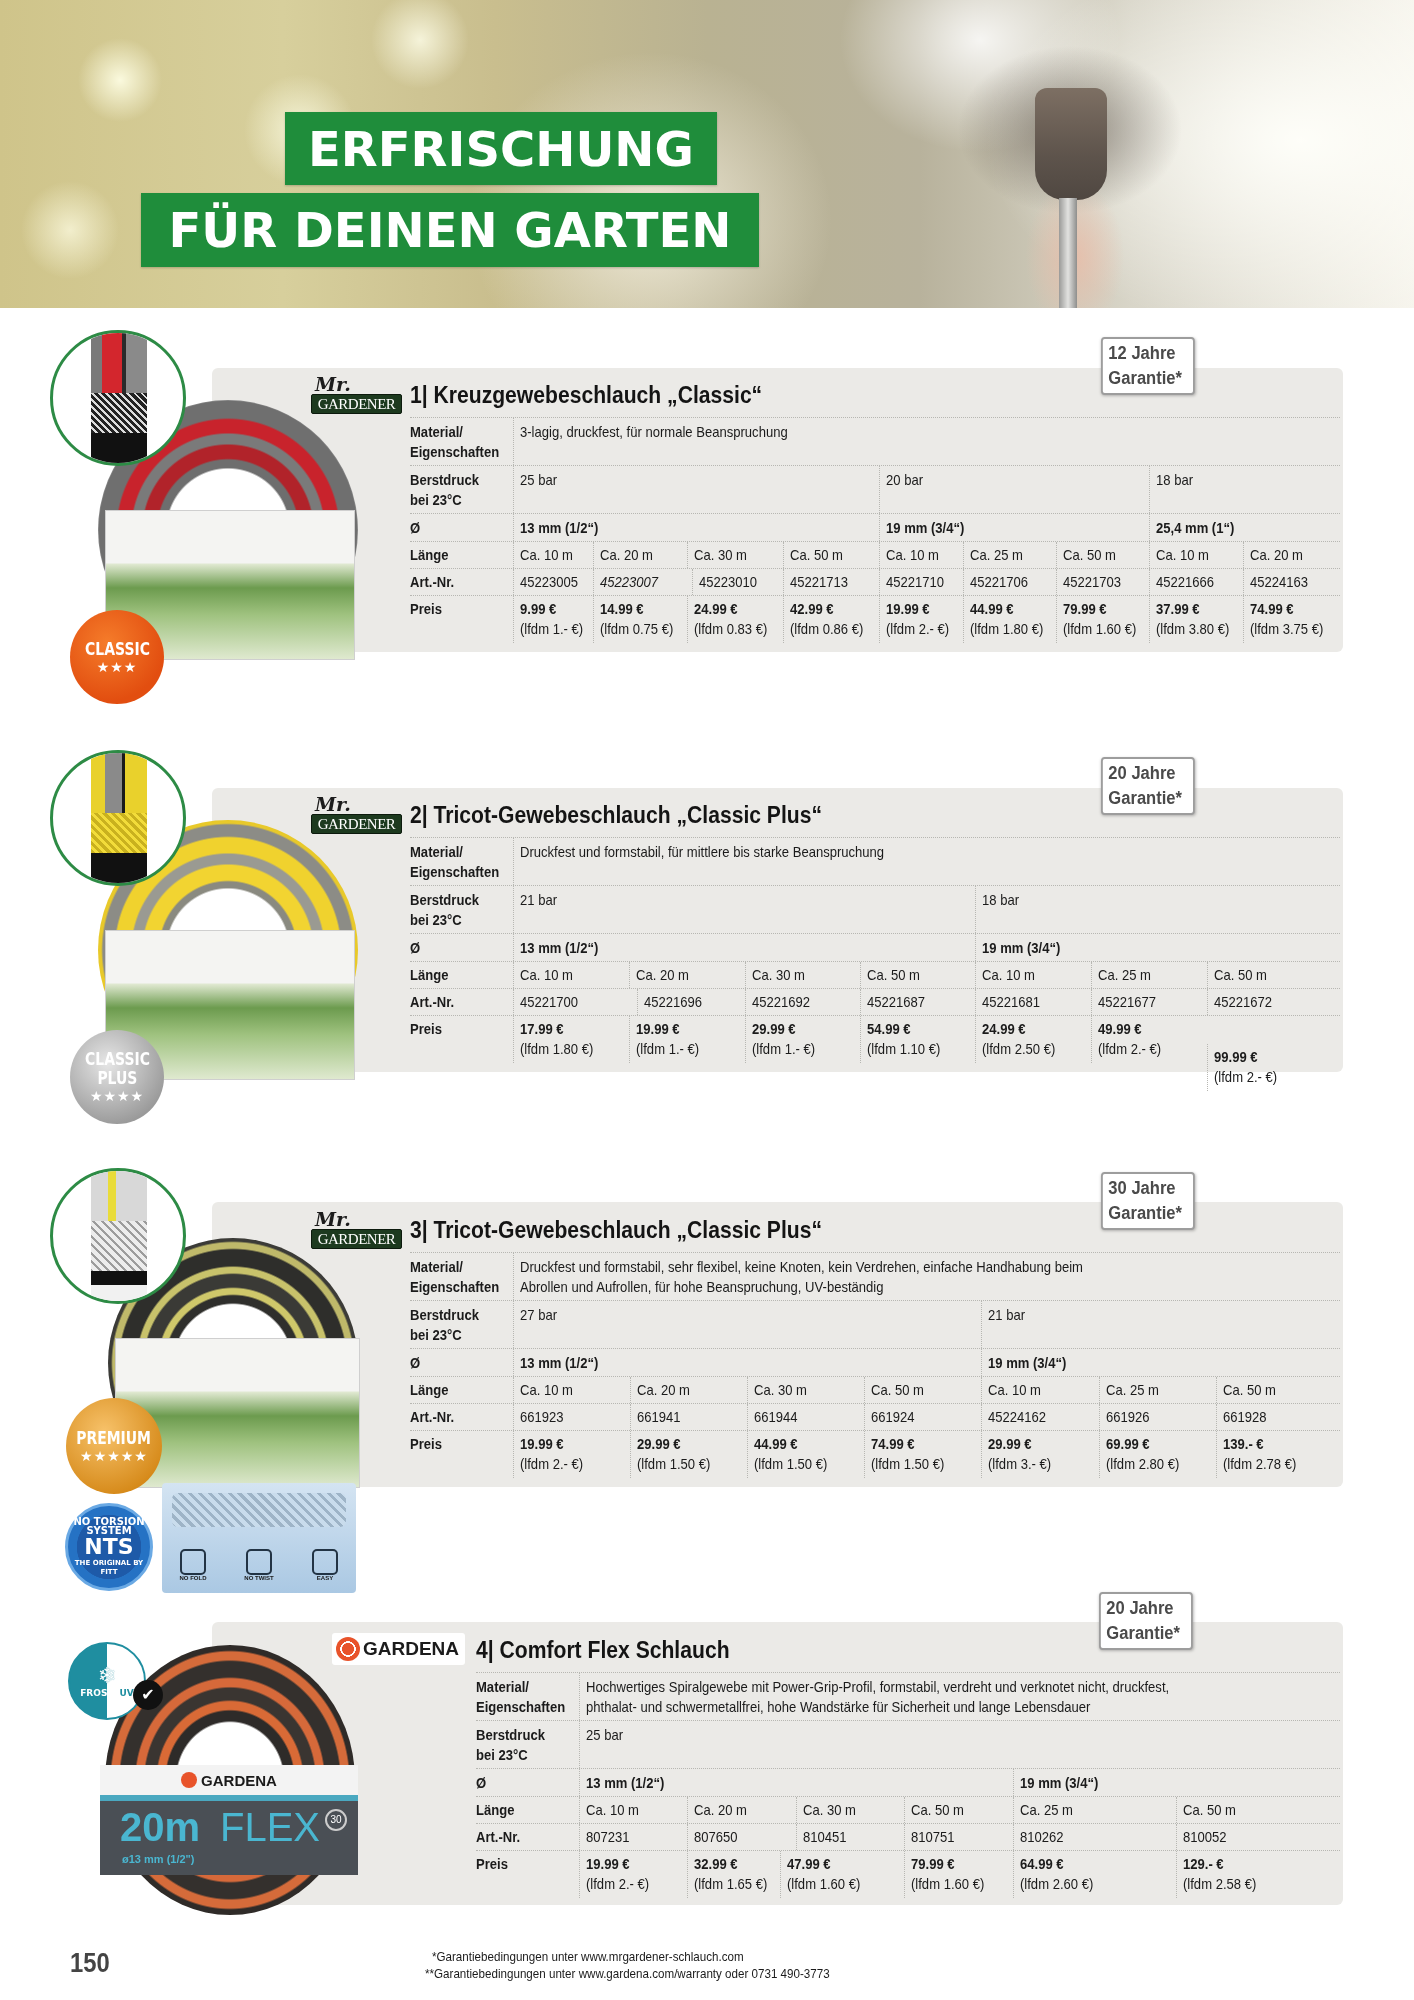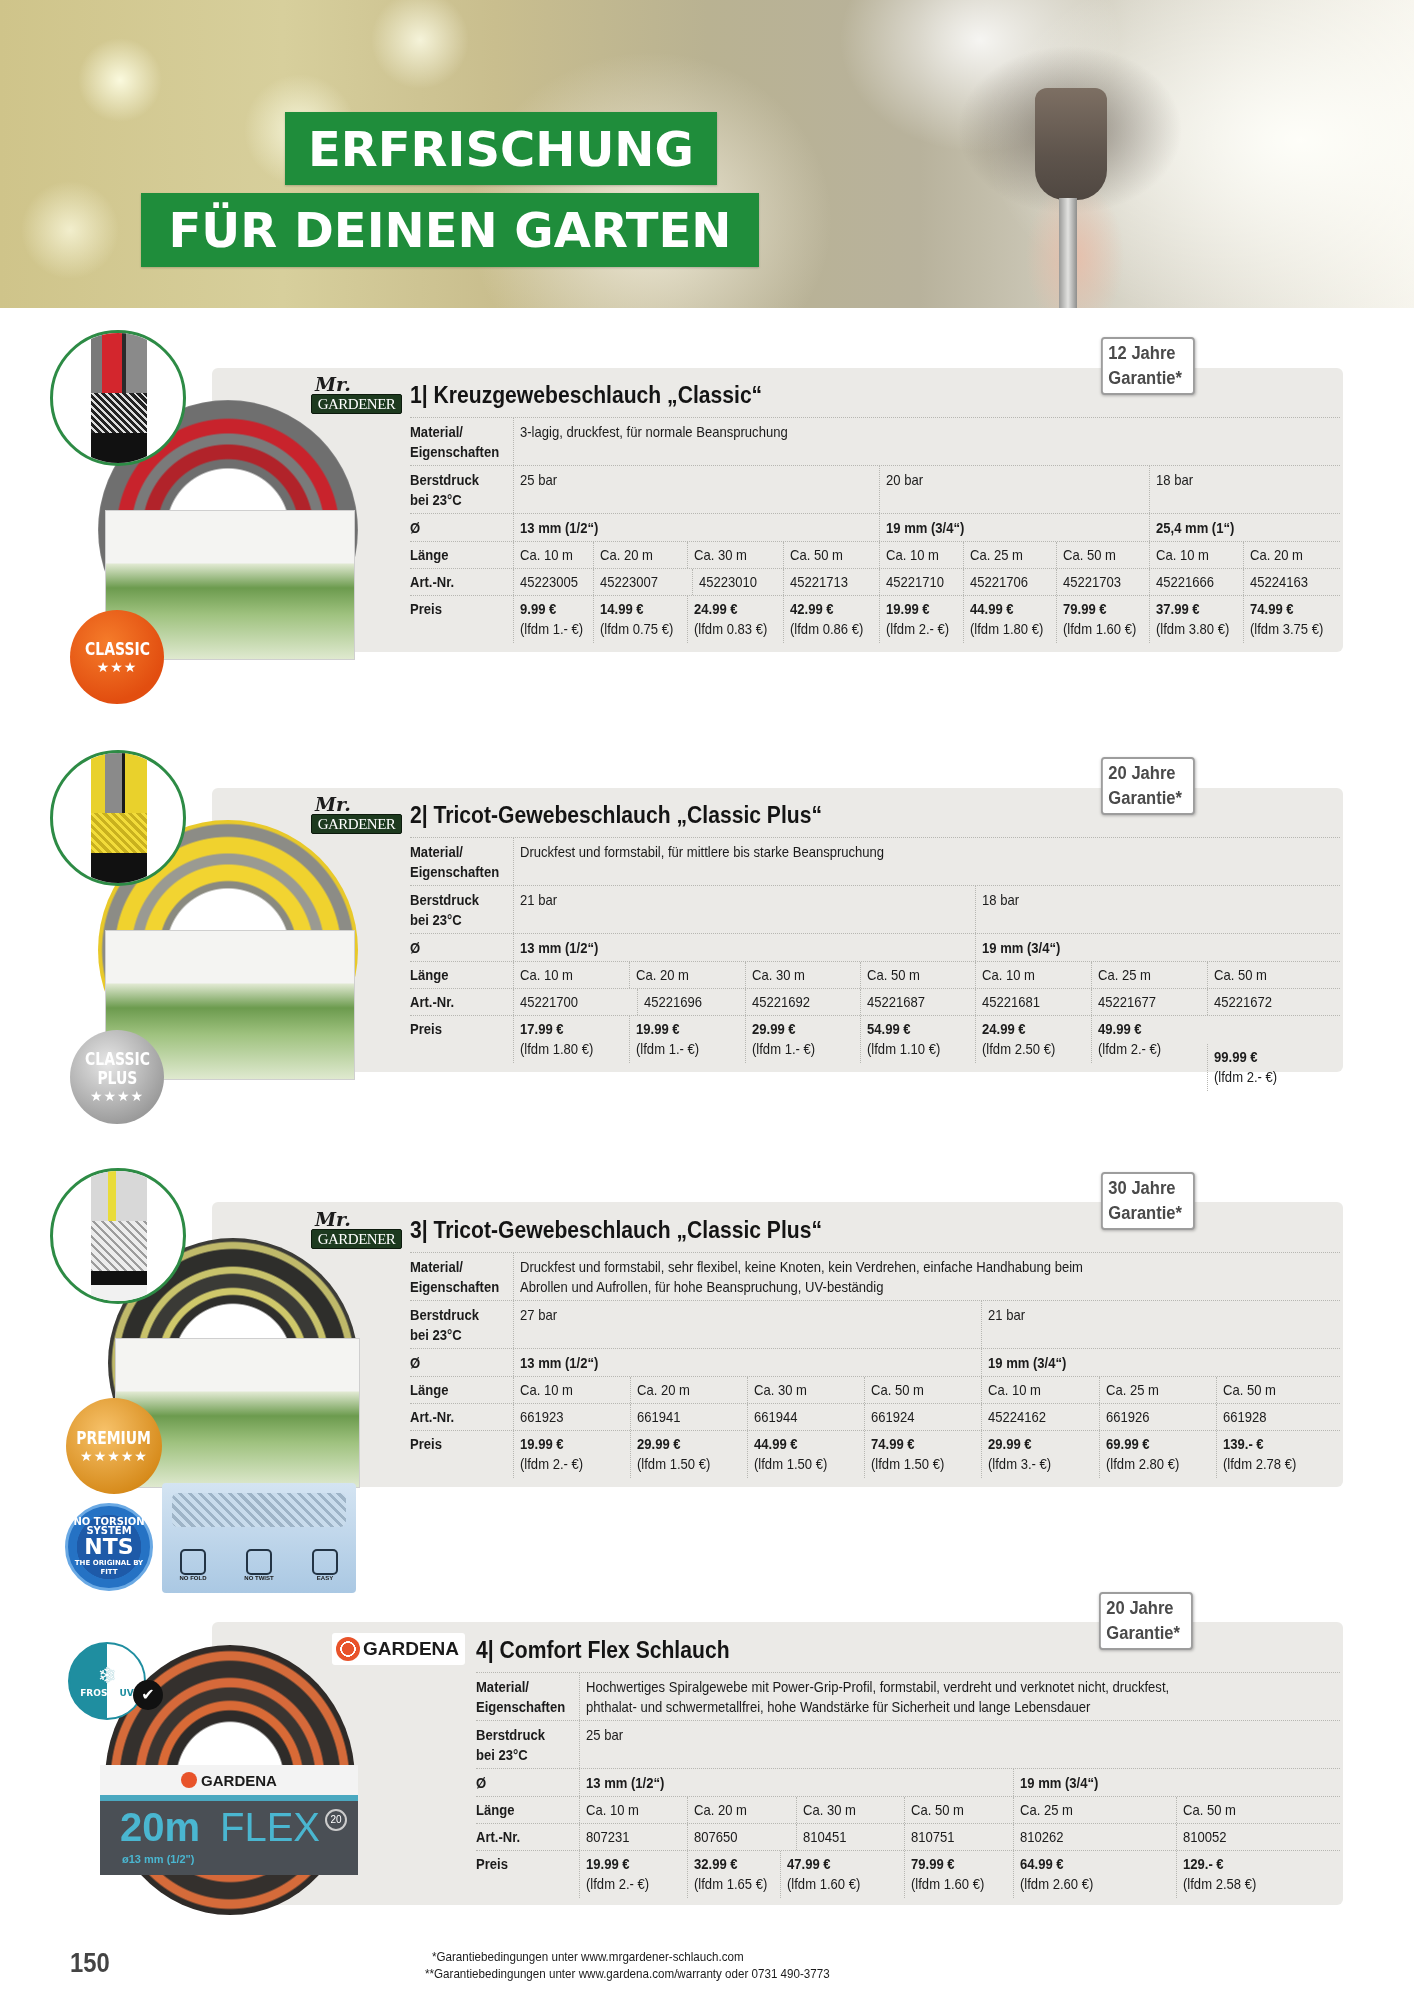--- a/index.html
+++ b/index.html
@@ -228,21 +228,21 @@
         </div>
       <div class="cell" style="left:833px;width:97px;padding-top:3px;">
           <span>Ca. 20 m</span>
         </div>
     </div>
     <div class="row" style="top:151px;width:930px;height:27px;">
       <div class="lbl" style="top:3px;">Art.-Nr.</div>
       <div class="cell" style="left:103px;width:80px;padding-top:3px;">
           <span>45223005</span>
         </div>
-      <div class="cell" style="left:183px;width:94px;padding-top:3px;">
+      <div class="cell" style="left:183px;width:94px;padding-top:3px;font-style:italic;">
           <span>45223007</span>
         </div>
       <div class="cell" style="left:282px;width:96px;padding-top:3px;">
           <span>45223010</span>
         </div>
       <div class="cell" style="left:373px;width:96px;padding-top:3px;">
           <span>45221713</span>
         </div>
       <div class="cell" style="left:469px;width:84px;padding-top:3px;">
           <span>45221710</span>
@@ -613,21 +613,21 @@
   <div class="img-area" style="left:60px;top:1620px;width:300px;height:310px;">
     <div class="coil" style="left:45px;top:25px;width:250px;height:270px;background:radial-gradient(ellipse, #ffffff 0 30%, #2e2b29 31% 36%, #d96a36 37% 41%, #3a3531 42% 48%, #d6693a 49% 53%, #34302d 54% 62%, #d56b3a 63% 67%, #2f2b28 68% 100%);"></div>
     <div style="position:absolute;left:40px;top:145px;width:258px;height:30px;background:#f3f3f3;display:flex;align-items:center;justify-content:center;">
       <div style="width:16px;height:16px;border-radius:50%;background:#e8532a;margin-right:4px;"></div>
       <span style="font-weight:bold;font-size:15px;">GARDENA</span>
     </div>
     <div style="position:absolute;left:40px;top:175px;width:258px;height:80px;background:#4a4f55;border-top:6px solid #4aa8c0;">
       <span style="position:absolute;left:20px;top:4px;font-size:40px;font-weight:bold;color:#4ab6d0;">20m</span>
       <span style="position:absolute;left:120px;top:4px;font-size:40px;color:#4ab6d0;">FLEX</span>
       <span style="position:absolute;left:22px;top:52px;font-size:11px;color:#4ab6d0;font-weight:bold;">ø13 mm (1/2")</span>
-      <span style="position:absolute;left:225px;top:8px;width:22px;height:22px;border-radius:50%;border:2px solid #ccc;color:#fff;font-size:10px;text-align:center;line-height:18px;">20</span>
+      <span style="position:absolute;left:225px;top:8px;width:22px;height:22px;border-radius:50%;border:2px solid #ccc;color:#fff;font-size:10px;text-align:center;line-height:18px;">30</span>
     </div>
     <div class="badge" style="left:8px;top:22px;width:78px;height:78px;background:linear-gradient(90deg,#1f8ea0 50%,#ffffff 50%);border:2px solid #1f8ea0;">
       <div style="font-size:22px;color:#ffffff;text-shadow:0 0 1px #1f8ea0;line-height:24px;">❄</div>
       <div style="font-size:9px;display:flex;gap:6px;">
         <span style="color:#fff;">FROST</span>
         <span style="color:#1f8ea0;">UV</span>
       </div>
     </div>
     <div style="position:absolute;left:73px;top:60px;width:30px;height:30px;border-radius:50%;background:#111;color:#fff;font-size:16px;text-align:center;line-height:30px;">✔</div>
   </div>

